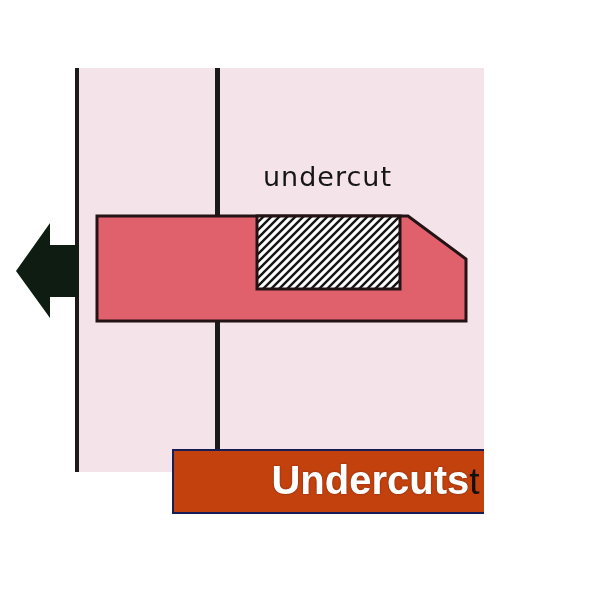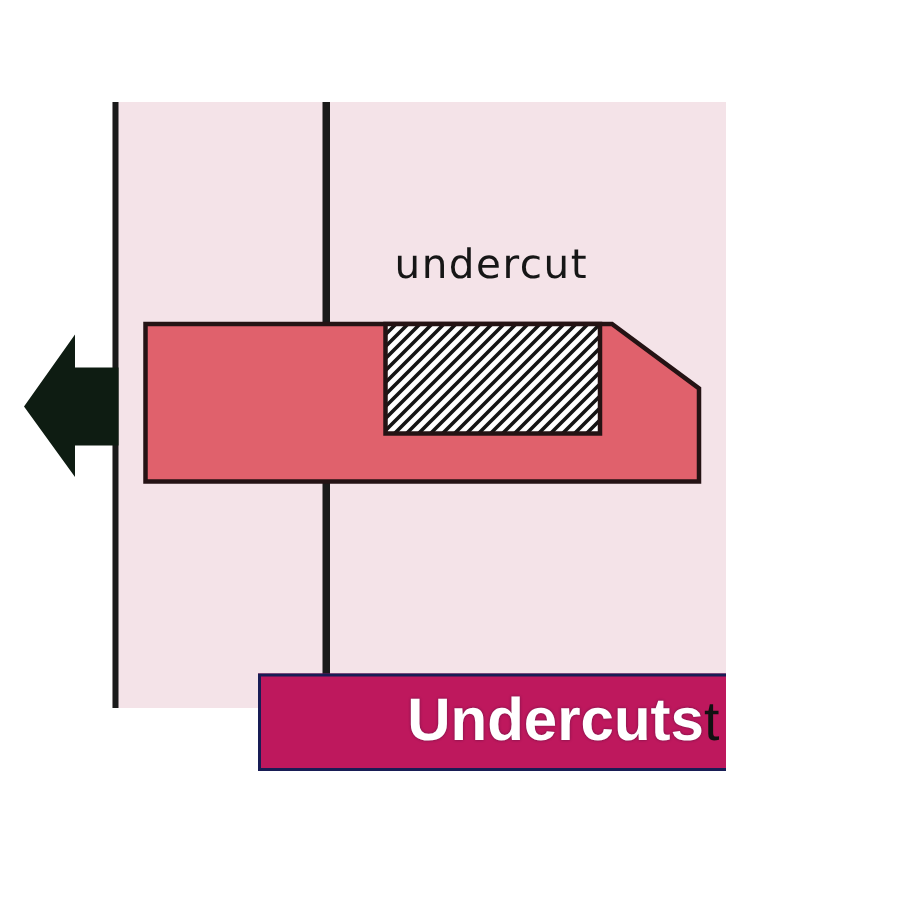--- a/index.html
+++ b/index.html
@@ -15,21 +15,21 @@
   }
   .diagram-svg{position:absolute;left:0;top:0;width:600px;height:600px;pointer-events:none;}
 
   .undercut-label{
     position:absolute;left:263px;top:161px;
     font-size:27px;color:#161616;letter-spacing:1px;font-weight:400;
   }
 
   .banner{
     position:absolute;left:172px;top:449px;width:407px;height:65px;
-    box-sizing:border-box;background:#be185d;border:2px solid #181d55;
+    box-sizing:border-box;background:#c2410c;border:2px solid #181d55;
     text-align:center;padding-top:7px;
   }
   .banner-title{
     font-family:"Liberation Sans","DejaVu Sans",sans-serif;
     font-weight:700;font-size:40px;color:#ffffff;
     text-shadow:0 0 2px rgba(10,10,40,0.45);
   }
   .banner-ghost{
     font-family:"Liberation Sans","DejaVu Sans",sans-serif;
     font-weight:400;font-size:37px;color:#111111;

